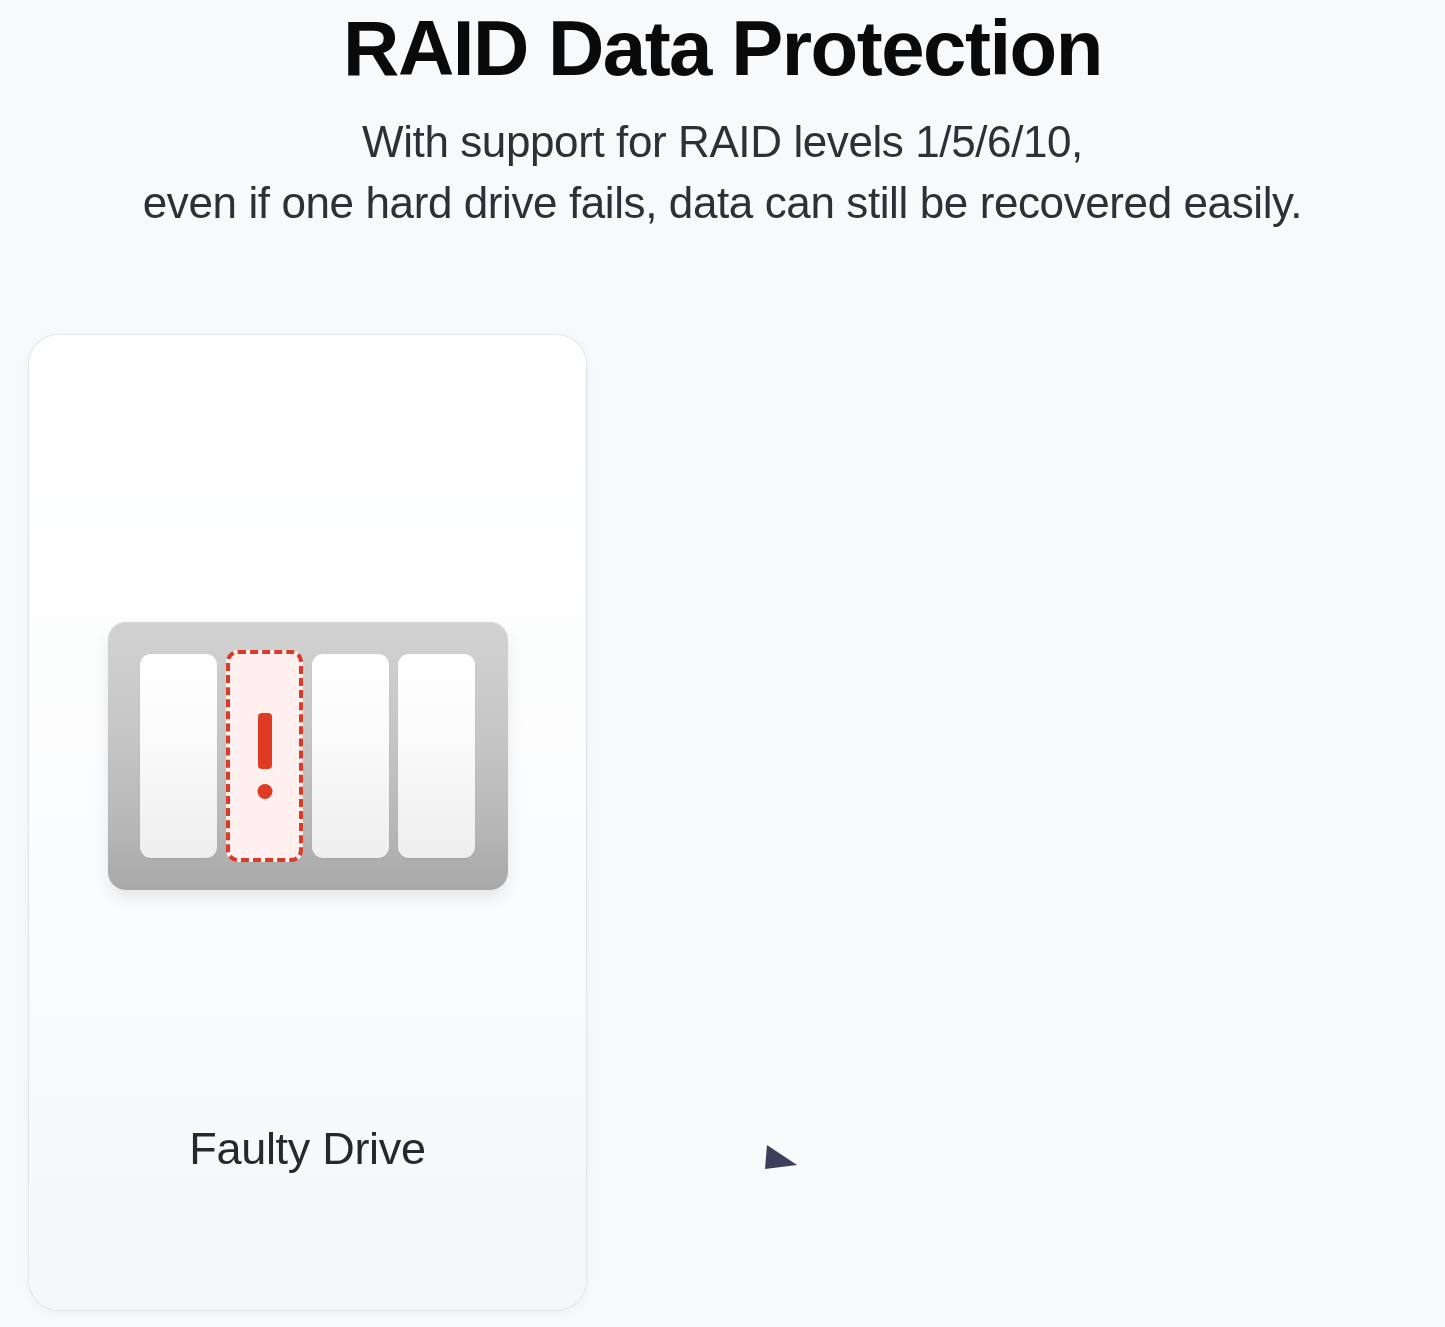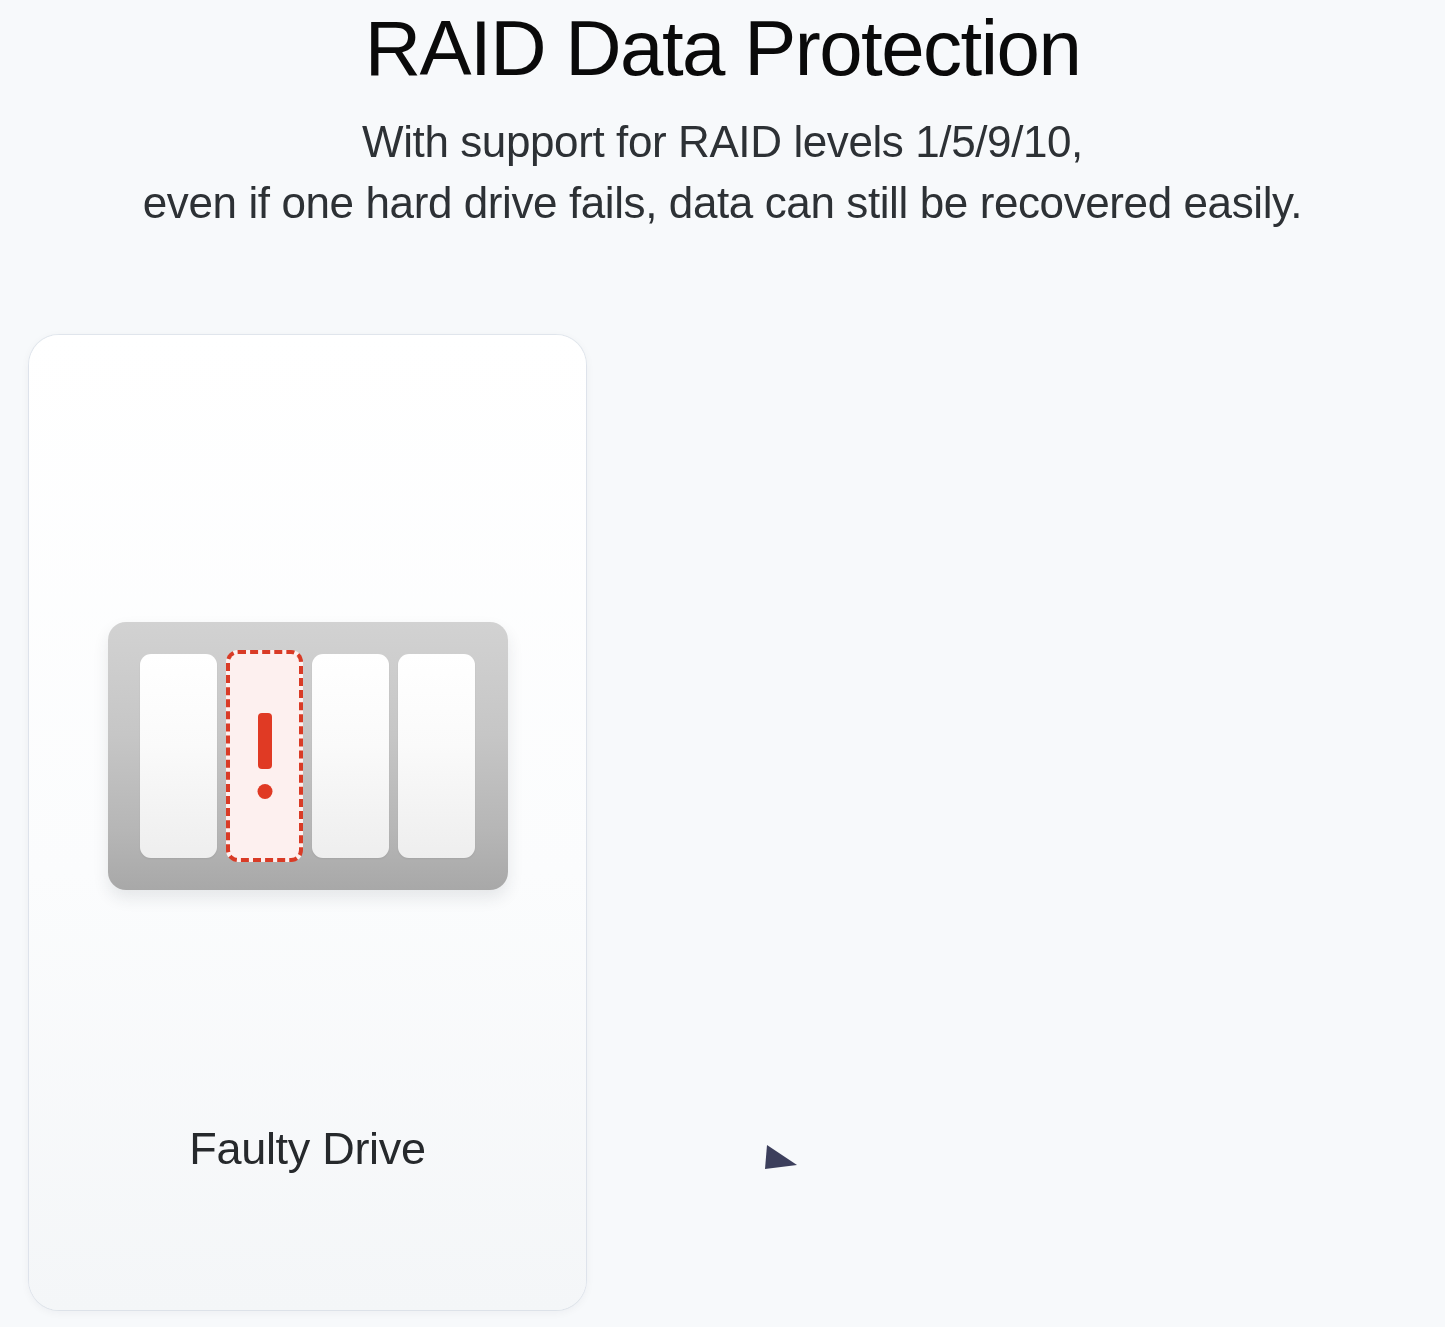--- a/index.html
+++ b/index.html
@@ -21,21 +21,21 @@
     top: 0;
     left: 0;
     width: 1445px;
     text-align: center;
   }
   .page-title {
     margin: 0;
     padding-top: 6px;
     font-size: 78px;
     line-height: 1.08;
-    font-weight: 400;
+    font-weight: 700;
     letter-spacing: -1.5px;
     color: #0a0a0a;
   }
   .subtitle {
     margin: 0;
     padding-top: 22px;
     font-size: 44px;
     line-height: 1.38;
     font-weight: 400;
     letter-spacing: -0.4px;
@@ -183,21 +183,21 @@
     top: 800px;
     width: 195px;
     height: 54px;
   }
 </style>
 </head>
 <body>
 
 <div class="header">
   <h1 class="page-title">RAID Data Protection</h1>
-  <p class="subtitle">With support for RAID levels 1/5/9/10,
+  <p class="subtitle">With support for RAID levels 1/5/6/10,
 even if one hard drive fails, data can still be recovered easily.</p>
 </div>
 
 <div class="cards">
 
   <div class="card card-left">
     <div class="figure">
 
       <div class="enclosure">
         <div class="bay"></div>

